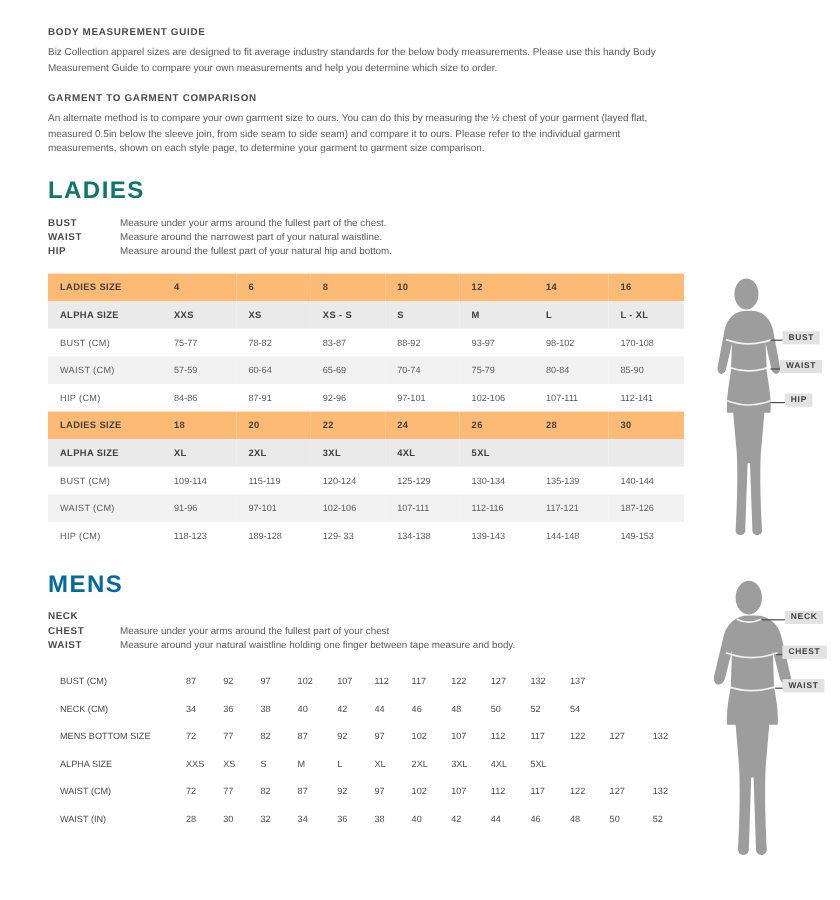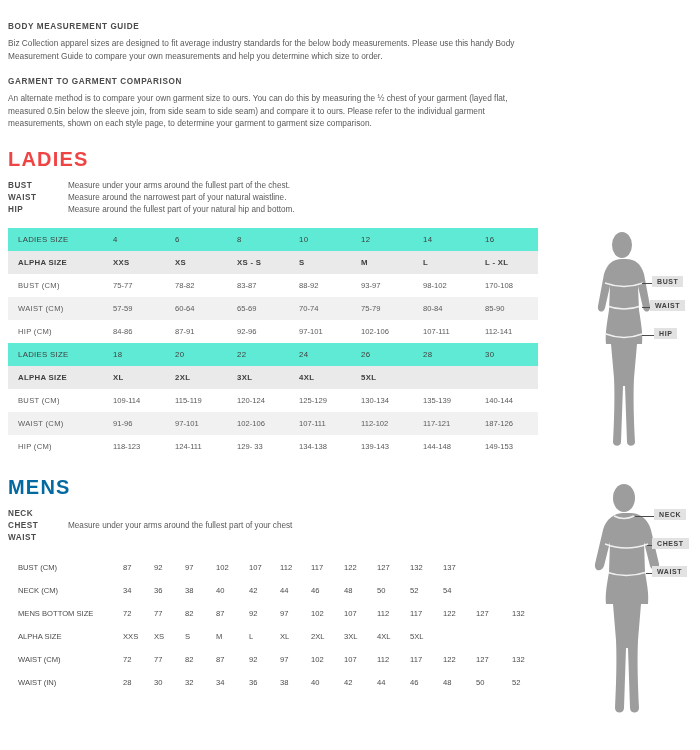--- a/index.html
+++ b/index.html
@@ -5,21 +5,21 @@
   * { box-sizing: border-box; }
   html, body { margin:0; padding:0; }
   body {
     width:700px; height:750px;
     background:#ffffff;
     font-family:"Liberation Sans", sans-serif;
     color:#4b4b4b;
     position:relative;
     overflow:hidden;
   }
-  .page { position:relative; width:700px; height:750px; padding:22px 26px 0 8px; }
+  .page { position:relative; width:700px; height:750px; padding:22px 26px 0 40px; }
 
   
   .intro { width:530px; }
   .intro h4 {
     margin:0 0 6px 0;
     font-size:8.2px;
     letter-spacing:0.6px;
     font-weight:bold;
     color:#4b4b4b;
     text-transform:uppercase;
@@ -29,21 +29,21 @@
     font-size:8.3px;
     line-height:1.55;
     color:#5a5a5a;
   }
 
   
   .sec-title {
     font-size:20px;
     font-weight:bold;
     letter-spacing:1.2px;
-    color:#ef4444;
+    color:#0f766e;
     margin:18px 0 10px 0;
   }
   .sec-title.mens { color:#0369a1; }
 
   
   .key { width:530px; margin-bottom:14px; }
   .key-row { display:flex; margin-bottom:3px; }
   .key-label {
     width:60px;
     font-size:8.2px;
@@ -58,22 +58,22 @@
   .tbl { width:530px; table-layout:fixed; }
   .tbl td {
     font-size:7.6px;
     color:#5a5a5a;
     height:23px;
     padding:0 0 0 10px;
     vertical-align:middle;
     white-space:nowrap;
   }
   .tbl tr.head td {
-    background:#5eead4;
-    font-weight:normal;
+    background:#fdba74;
+    font-weight:bold;
     color:#3f3f3f;
     font-size:7.8px;
     letter-spacing:0.3px;
   }
   .tbl tr.sub td {
     background:#eaeaea;
     font-weight:bold;
     color:#3f3f3f;
     font-size:7.8px;
     letter-spacing:0.3px;
@@ -242,28 +242,28 @@
       <td>130-134</td>
       <td>135-139</td>
       <td>140-144</td>
     </tr>
     <tr class="alt">
       <td class="lbl">WAIST (CM)</td>
       <td>91-96</td>
       <td>97-101</td>
       <td>102-106</td>
       <td>107-111</td>
-      <td>112-102</td>
+      <td>112-116</td>
       <td>117-121</td>
       <td>187-126</td>
     </tr>
     <tr class="plain">
       <td class="lbl">HIP (CM)</td>
       <td>118-123</td>
-      <td>124-111</td>
+      <td>189-128</td>
       <td>129- 33</td>
       <td>134-138</td>
       <td>139-143</td>
       <td>144-148</td>
       <td>149-153</td>
     </tr>
   </tbody>
     </table>
 
   <div class="sec-title mens">MENS</div>
@@ -271,20 +271,21 @@
   <div class="key">
     <div class="key-row">
       <div class="key-label">NECK</div>
     </div>
     <div class="key-row">
       <div class="key-label">CHEST</div>
       <div class="key-text">Measure under your arms around the fullest part of your chest</div>
     </div>
     <div class="key-row">
       <div class="key-label">WAIST</div>
+      <div class="key-text">Measure around your natural waistline holding one finger between tape measure and body.</div>
     </div>
   </div>
 
   <table class="tbl-mens">
     <colgroup>
       <col style="width:105px">
         <col style="width:31px">
         <col style="width:31px">
         <col style="width:31px">
       <col style="width:33px">

